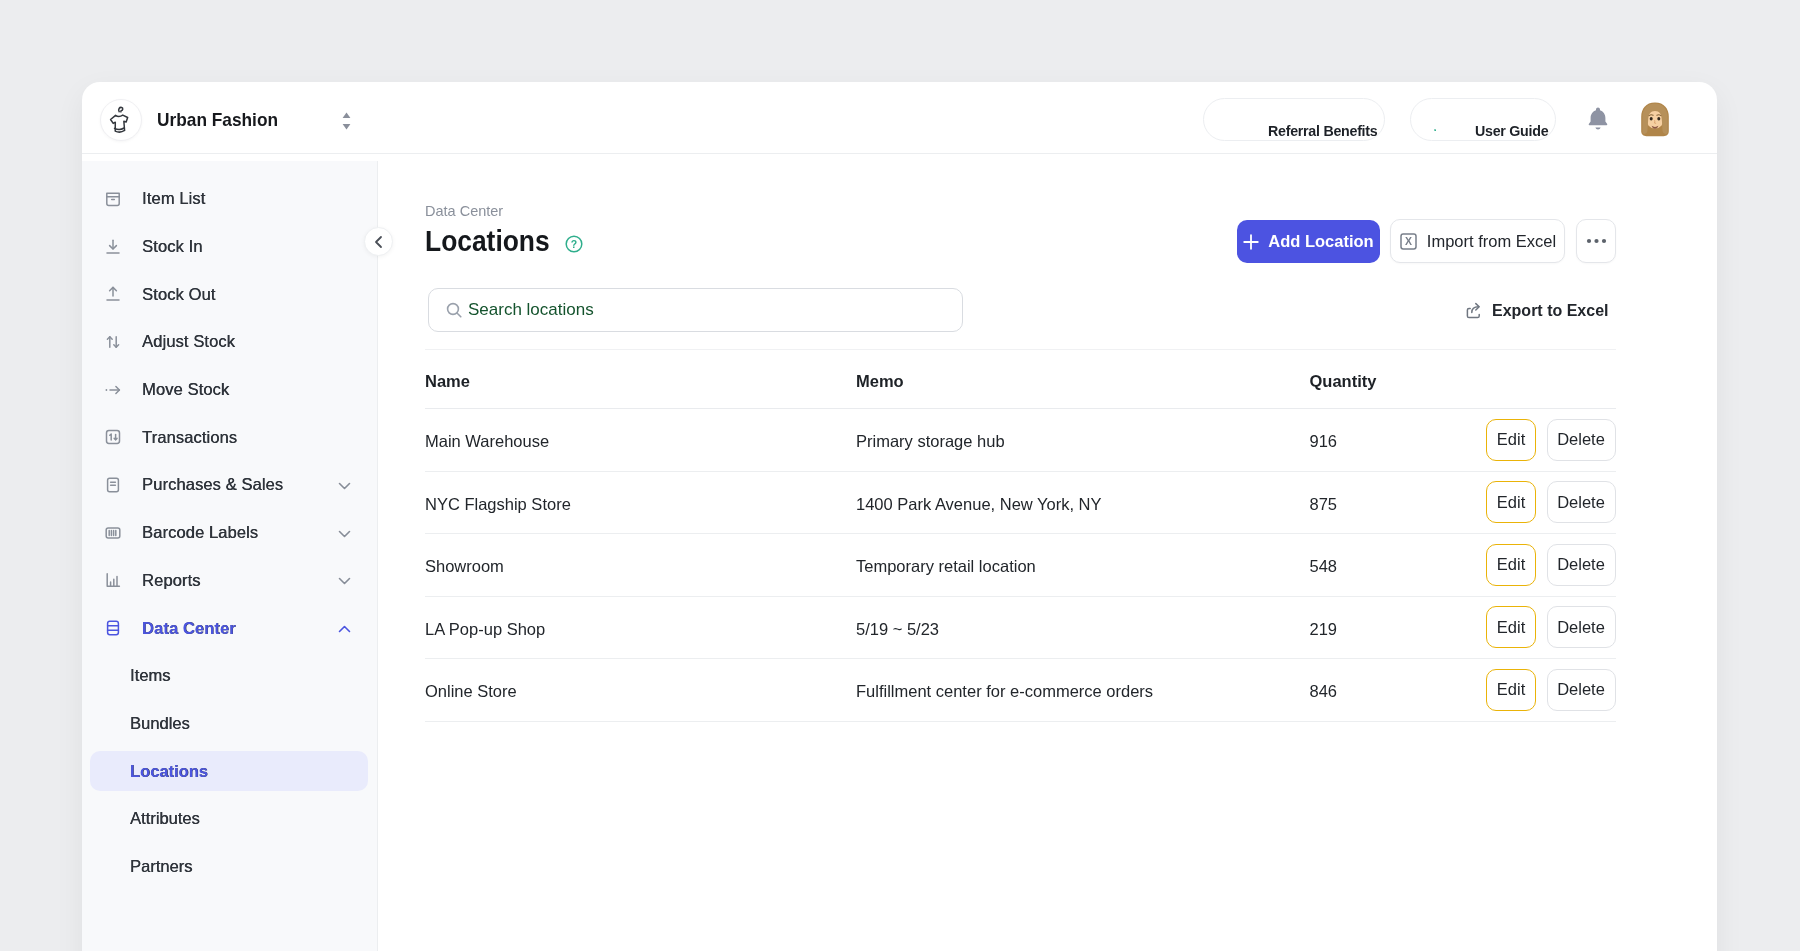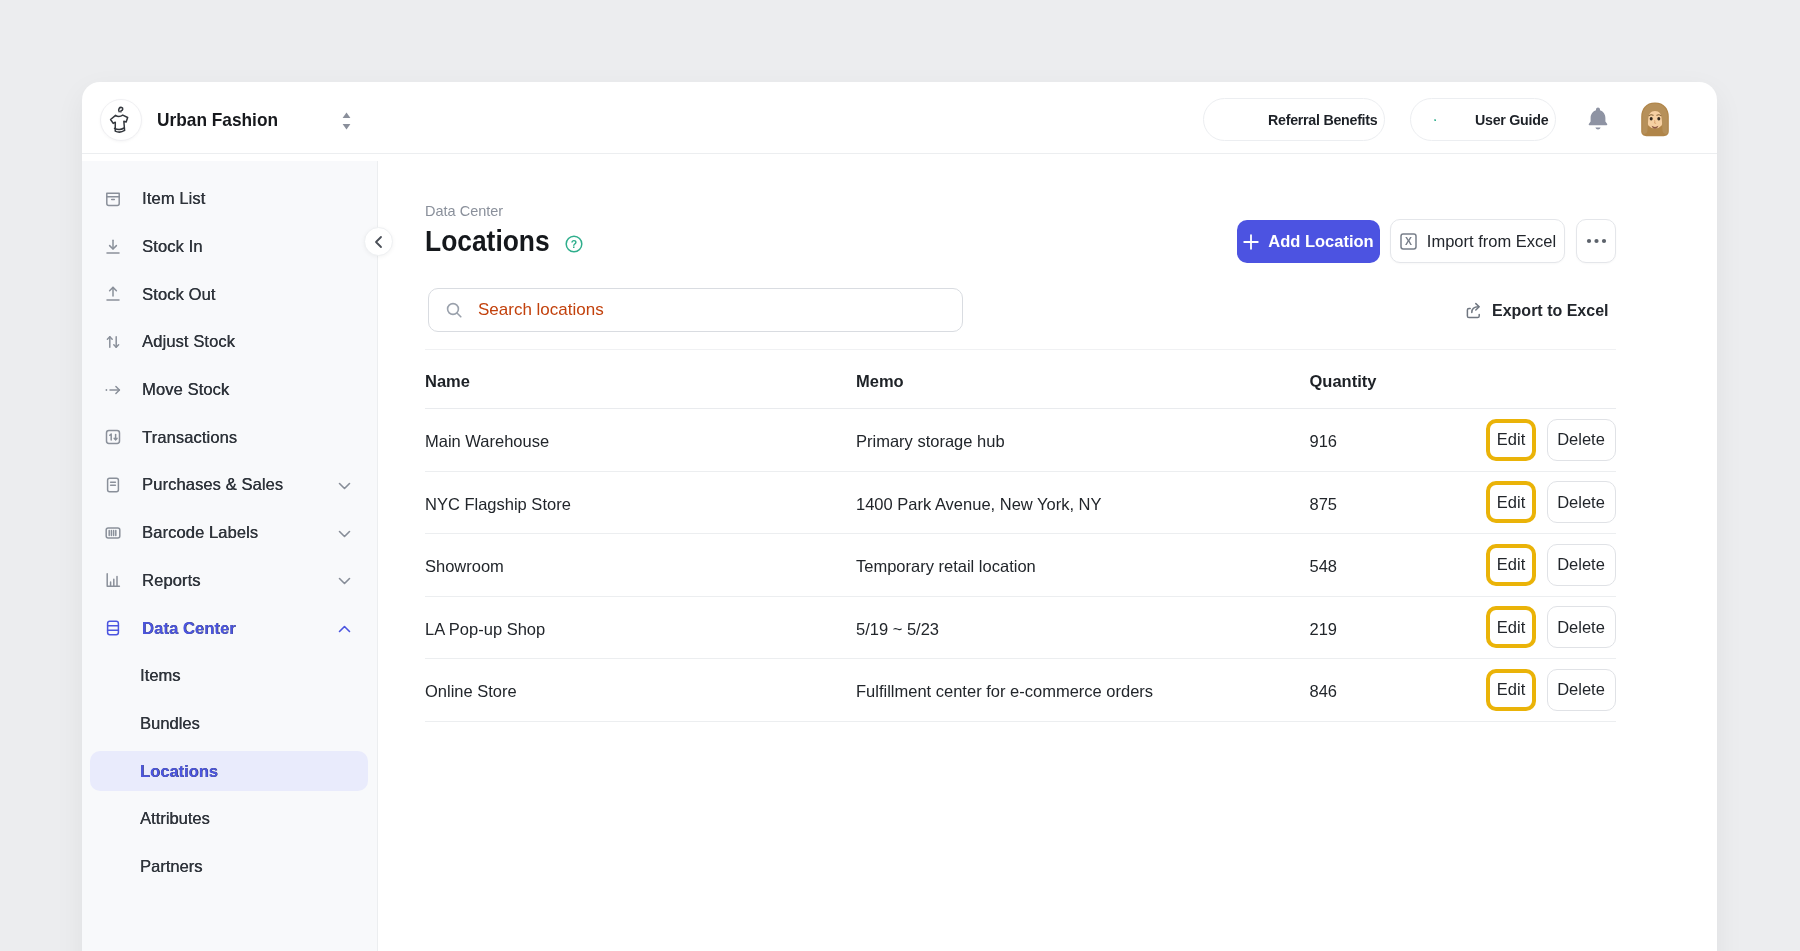--- a/index.html
+++ b/index.html
@@ -5,67 +5,67 @@
 * { margin:0; padding:0; box-sizing:border-box; }
 html,body { width:1800px; height:951px; overflow:hidden; }
 body { background:#ecedef; font-family:"Liberation Sans",sans-serif; position:relative; }
 .card { position:absolute; left:82px; top:82px; width:1635px; height:900px; background:#fff; border-radius:18px; box-shadow:0 10px 30px rgba(30,34,40,.06); }
 
 
 .topbar { position:absolute; left:0; top:0; width:100%; height:72px; border-bottom:1px solid #eceef0; }
 .logo-circle { position:absolute; left:18px; top:17px; width:42px; height:42px; border-radius:50%; border:1px solid #f0f0f3; box-shadow:0 1px 3px rgba(0,0,0,.04); display:flex; align-items:center; justify-content:center; background:#fff; }
 .workspace-name { position:absolute; left:75px; top:27px; font-size:19px; font-weight:700; color:#17191d; transform:scaleX(.91); transform-origin:left center; }
 .sort-arrows { position:absolute; left:259px; top:29px; }
-.pill { position:absolute; top:16px; height:43px; border:1px solid #eceef1; border-radius:22px; background:#fff; display:flex; align-items:center; font-size:15.5px; font-weight:700; color:#1d2127; white-space:nowrap; letter-spacing:-.3px;gap:33px; }
+.pill { position:absolute; top:16px; height:43px; border:1px solid #eceef1; border-radius:22px; background:#fff; display:flex; align-items:flex-end; font-size:15.5px; font-weight:700; color:#1d2127; white-space:nowrap; letter-spacing:-.3px;gap:33px; }
 .pill-referral { left:1121px; width:182px; padding-left:25px; }
 .pill-guide { left:1328px; width:146px; padding-left:23px; }
 .pill .txt { margin-left:6px; display:inline-block; transform:scaleX(.92); transform-origin:left center; }
 .bell { position:absolute; left:1503px; top:24px; }
 .avatar { position:absolute; left:1554px; top:18px; width:38px; height:38px; }
 
 
 .sidebar { position:absolute; left:0; top:79px; width:296px; height:821px; background:#f8f9fb; border-right:1px solid #eceef0; border-radius:0 0 0 18px; }
 .menu { position:absolute; top:14px; left:0; width:100%; }
 .mi { position:relative; height:47.7px; display:flex; align-items:center;text-align:right; }
 .mi .ic { position:absolute; left:21px; top:50%; transform:translateY(-50%); width:20px; height:20px; }
 .mi .lb { position:absolute; left:60px; font-size:16.5px; font-weight:400; color:#2f343b; letter-spacing:.1px; text-shadow:.35px 0 0 #2f343b; }
 .mi .chev { position:absolute; left:338px; margin-left:-82px; top:50%; transform:translateY(-50%); }
 .mi.blue .lb { color:#4c55e0; font-weight:700; }
 .sub { position:relative; height:47.7px; display:flex; align-items:center; }
-.sub .lb { position:absolute; left:58px; font-size:16.5px; font-weight:400; color:#2f343b; text-shadow:.35px 0 0 #2f343b;text-align:center; }
+.sub .lb { position:absolute; left:48px; font-size:16.5px; font-weight:400; color:#2f343b; text-shadow:.35px 0 0 #2f343b;text-align:center; }
 .sub.active .hl { position:absolute; left:8px; top:4px; width:278px; height:39.5px; background:#e9ebfc; border-radius:10px; }
 .sub.active .lb { color:#4c55e0; font-weight:700; }
 .collapse-btn { position:absolute; left:282px; top:145px; width:29px; height:29px; border-radius:50%; background:#fff; border:1px solid #eef0f2; box-shadow:0 1px 4px rgba(0,0,0,.05); display:flex; align-items:center; justify-content:center; z-index:5; }
 
 
 .main { position:absolute; left:297px; top:79px; width:1338px; height:821px; background:#fff; border-radius:0 0 18px 0; }
 .crumb { position:absolute; left:46px; top:42px; font-size:14.5px; color:#8a909b; }
 .title { position:absolute; left:46px; top:63px; font-size:30px; font-weight:700; color:#15181c; letter-spacing:0; transform:scaleX(.88); transform-origin:left center; }
 .help-o { position:absolute; left:186px; top:74px; width:18px; height:18px; }
 .btn-add { position:absolute; left:858px; top:59px; width:143px; height:43px; background:#4c53e1; border-radius:10px; display:flex; align-items:center; justify-content:center; color:#fff; font-size:16.5px; font-weight:600; }
 .btn-add svg { margin-right:9px; }
 .btn-import { position:absolute; left:1011px; top:58px; width:175px; height:44px; background:#fff; border:1px solid #e4e6ea; border-radius:10px; display:flex; align-items:center; justify-content:center; color:#22262c; font-size:16.5px; font-weight:500; box-shadow:0 1px 2px rgba(0,0,0,.03); }
 .btn-import svg { margin-right:9px; }
 .btn-more { position:absolute; left:1197px; top:58px; width:40px; height:44px; background:#fff; border:1px solid #e4e6ea; border-radius:10px; display:flex; align-items:center; justify-content:center; box-shadow:0 1px 2px rgba(0,0,0,.03); color:#5c626b; font-size:17px; font-weight:700; letter-spacing:1px; }
 .search { position:absolute; left:49px; top:127px; width:535px; height:44px; border:1px solid #d9dce1; border-radius:10px; background:#fff; display:flex; align-items:center; padding-left:15px; }
-.search .ph { margin-left:14px; font-size:17px; color:#c2410c; }
+.search .ph { margin-left:4px; font-size:17px; color:#14532d; }
 .export { position:absolute; left:1084px; top:139px; display:flex; align-items:center; }
 .export .txt { margin-left:8px; font-size:16.5px; font-weight:700; color:#22262c; display:inline-block; transform:scaleX(.97); transform-origin:left center; letter-spacing:0; }
 
 
 .table { position:absolute; left:46px; top:188px; width:1191px; }
 .thead { height:60px; border-top:1px solid #f0f1f3; border-bottom:1px solid #e9ebee; position:relative; }
 .thead .c1,.thead .c2,.thead .c3 { top:calc(50% + 2px); }
 .trow { height:62.5px; border-bottom:1px solid #eceef0; position:relative; }
 .trow .c1,.trow .c2,.trow .c3 { top:calc(50% + 1.5px); }
 .c1 { position:absolute; left:0; top:50%; transform:translateY(-50%); font-size:16.5px; color:#22262b; }
 .c2 { position:absolute; left:431px; top:50%; transform:translateY(-50%); font-size:16.5px; color:#22262b; }
 .c3 { position:absolute; left:884.5px; top:50%; transform:translateY(-50%); font-size:16.5px; color:#22262b; }
 .thead .c1,.thead .c2,.thead .c3 { font-weight:700; color:#1d2126; }
-.btn-edit { position:absolute; left:1061px; top:50%; transform:translateY(-50%); width:50px; height:42px; border:4px solid #eab308; border-radius:10px; background:#fff; display:flex; align-items:center; justify-content:center; font-size:16.5px; color:#22262b; }
+.btn-edit { position:absolute; left:1061px; top:50%; transform:translateY(-50%); width:50px; height:42px; border:1px solid #eab308; border-radius:10px; background:#fff; display:flex; align-items:center; justify-content:center; font-size:16.5px; color:#22262b; }
 .btn-del { position:absolute; left:1121.5px; top:50%; transform:translateY(-50%); width:69px; height:42px; border:1px solid #e0e2e6; border-radius:10px; background:#fff; display:flex; align-items:center; justify-content:center; font-size:16.5px; color:#22262b; }
 </style>
 </head>
 <body>
 <div class="card">
 
   <div class="topbar">
     <div class="logo-circle">
       <svg width="34" height="34" viewBox="0 0 34 34" fill="none" stroke="#33373d" stroke-width="1.5" stroke-linecap="round" stroke-linejoin="round">
         <g transform="rotate(-6 17 18)">

